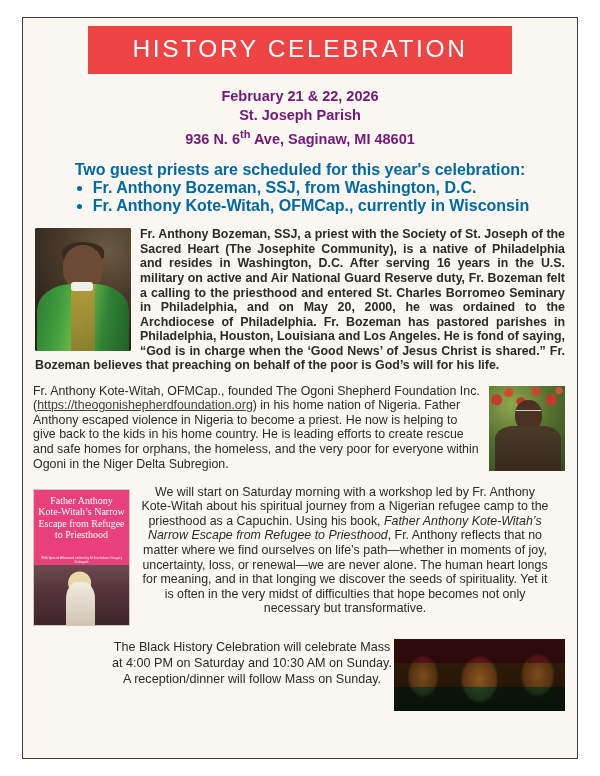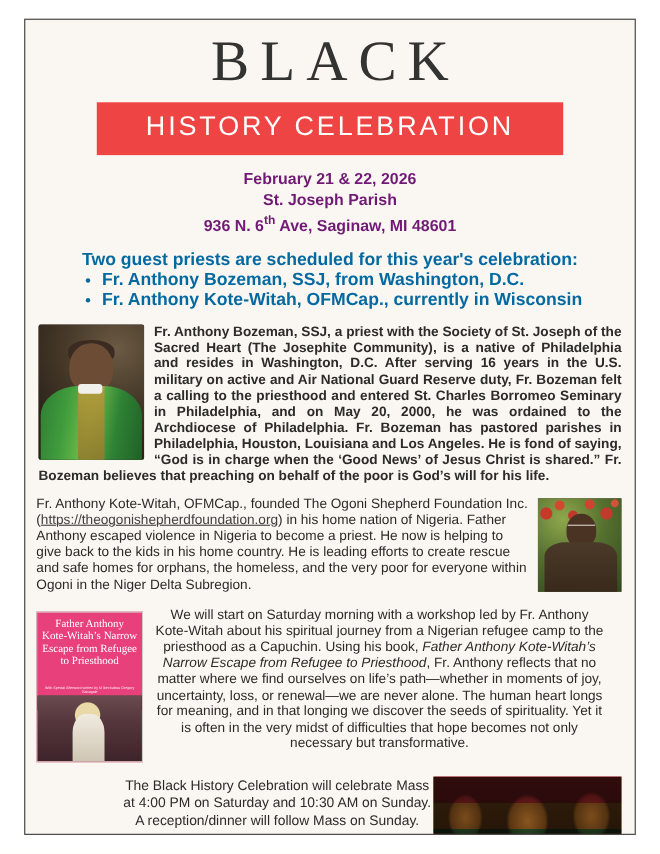--- a/index.html
+++ b/index.html
@@ -230,21 +230,20 @@
     opacity:.78;
     mix-blend-mode:multiply;
   }
   .clear{clear:both;height:0;overflow:hidden;}
 </style>
 </head>
 <body>
 
 <div class="page">
 
-  <div class="title-black">BLACK</div>
   <div class="title-bar">HISTORY CELEBRATION</div>
 
   <div class="event-info">
     <div>February 21 &amp; 22, 2026</div>
     <div>St. Joseph Parish</div>
     <div><span>936 N. 6</span><sup>th</sup><span> Ave, Saginaw, MI 48601</span></div>
   </div>
 
   <div class="guests">
     <div>Two guest priests are scheduled for this year's celebration:</div>

